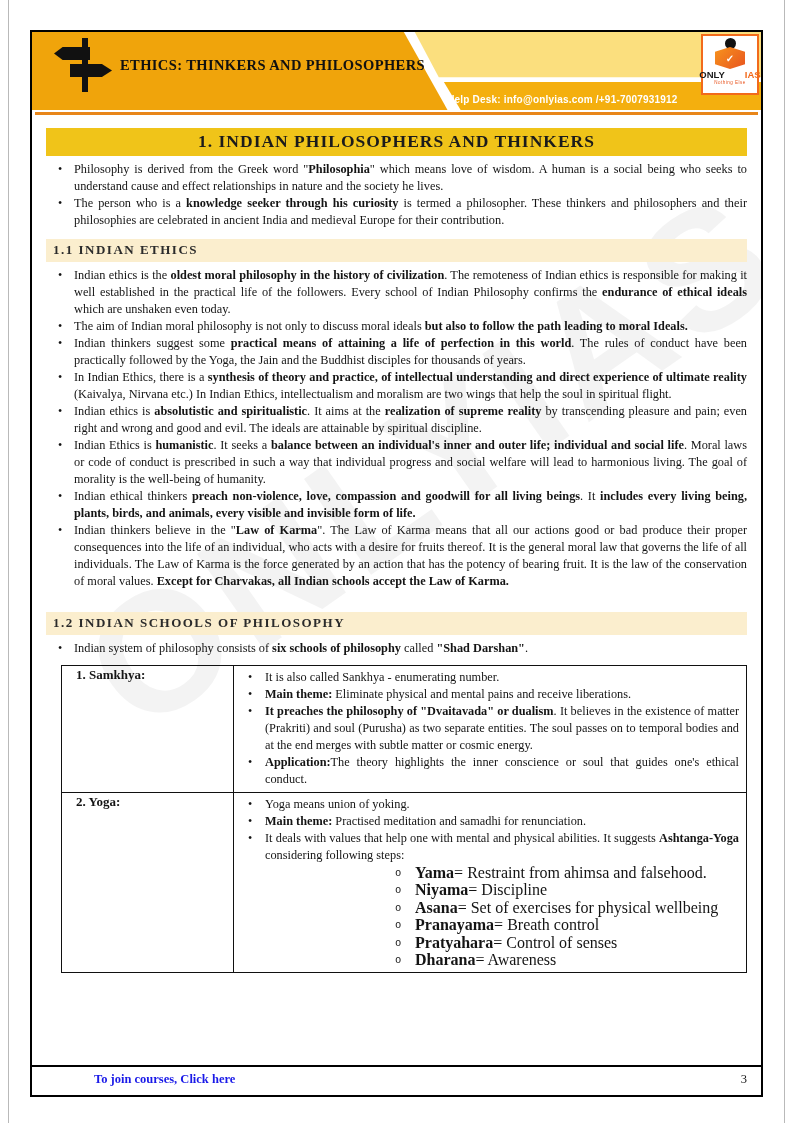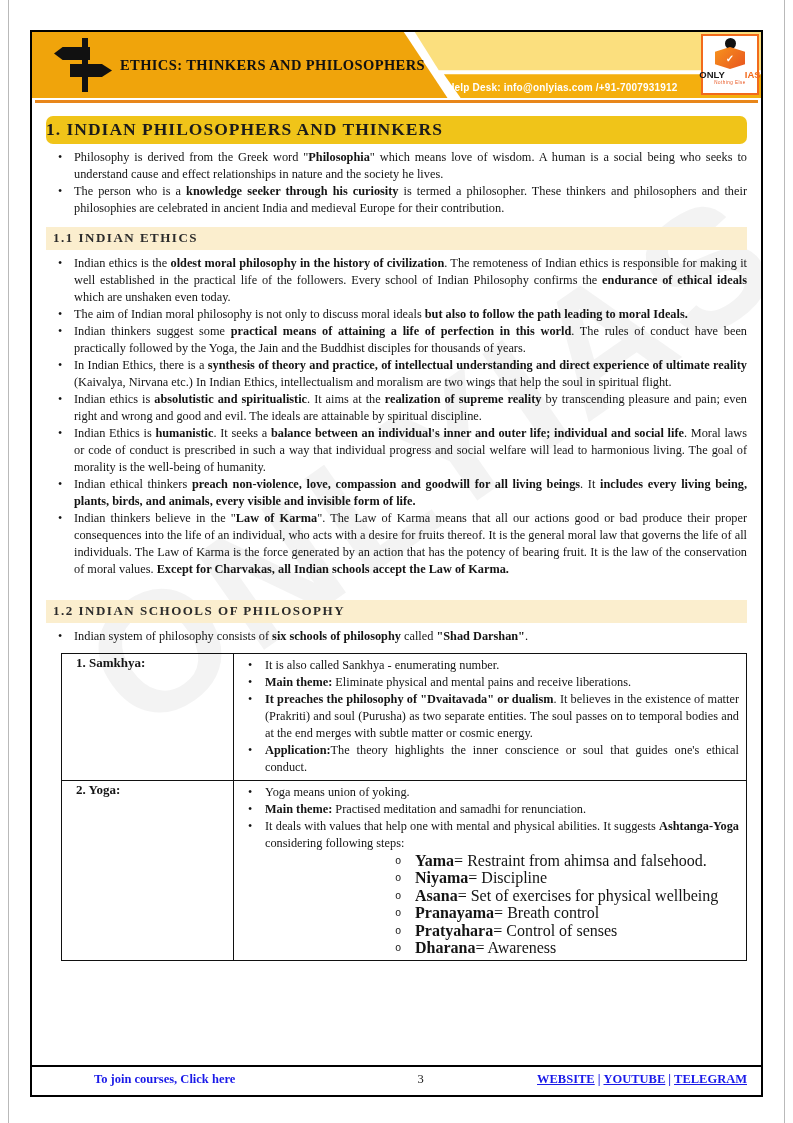--- a/index.html
+++ b/index.html
@@ -10,21 +10,21 @@
   .edge{position:absolute;top:0;bottom:0;width:1px;background:#b9b9b9;}
   .edge.left{left:8px;}
   .edge.right{right:8px;}
 
   .page{
     position:absolute;left:30px;top:30px;width:729px;height:1063px;
     border:2px solid #000;background:#fff;overflow:hidden;
   }
 
   
-  .hdr{position:relative;height:66px;background:#fff;overflow:hidden;}
+  .hdr{position:relative;height:78px;background:#fff;overflow:hidden;}
   .hdr .amber-left{position:absolute;inset:0;background:#F0A40B;
     clip-path:polygon(0 0,51% 0,57% 100%,0 100%);}
   .hdr .light-right{position:absolute;inset:0;background:#FBDF7E;
     clip-path:polygon(52.5% 0,100% 0,100% 58%,55.8% 58%);}
   .hdr .help-strip{position:absolute;inset:0;background:#F4AF0E;
     clip-path:polygon(56.5% 64%,100% 64%,100% 100%,58.8% 100%);}
   .hdr-title{
     position:absolute;left:88px;top:0;height:66px;display:flex;align-items:center;
     font-weight:bold;font-size:14.5px;letter-spacing:.4px;color:#111;
   }
@@ -55,22 +55,22 @@
   .logo-brand{font-family:"Liberation Sans", sans-serif;font-weight:bold;font-size:9.5px;
     margin-top:1px;color:#1a1a1a;line-height:1;}
   .logo-brand .ias{color:#F26A1B;padding-left:20px;}
   .logo-tag{font-family:"Liberation Sans", sans-serif;font-size:4.5px;color:#E8541F;
     letter-spacing:.5px;line-height:1.4;}
   .hdr-rule{height:3px;background:#E8861A;margin:2px 3px 0 3px;}
 
   
   .content{padding:13px 14px 0 14px;position:relative;}
   .banner{
-    background:#F0C419;text-align:left;font-weight:bold;font-size:17.5px;
-    letter-spacing:1px;color:#1b1b1b;padding:3px 0 4px;border-radius:7px;
+    background:#F0C419;text-align:center;font-weight:bold;font-size:17.5px;
+    letter-spacing:1px;color:#1b1b1b;padding:3px 0 4px;
   }
   .blist{margin-top:5px;}
   .b{position:relative;padding-left:28px;text-align:justify;
      font-size:12.3px;line-height:17px;color:#141414;}
   .b::before{content:"•";position:absolute;left:12px;top:0;font-size:12px;color:#111;}
   .secbar{
     background:#FBEECE;margin-top:10px;padding:3px 7px 4px;
     font-weight:bold;font-size:13px;letter-spacing:1.5px;color:#2b2b2b;
   }
   .secbar.big{margin-top:22px;}
@@ -203,18 +203,15 @@
               </div>
         </td>
       </tr>
     </tbody>
       </table>
   </div>
 
   <div class="footer">
     <div class="f-left">To join courses, Click here</div>
     <div class="f-center">3</div>
-    <div class="f-right">
-      <a href="#">WEBSITE</a><span class="sep">|</span><a href="#">YOUTUBE</a><span class="sep">|</span><a href="#">TELEGRAM</a>
-    </div>
   </div>
 
 </div>
 
 </body></html>

